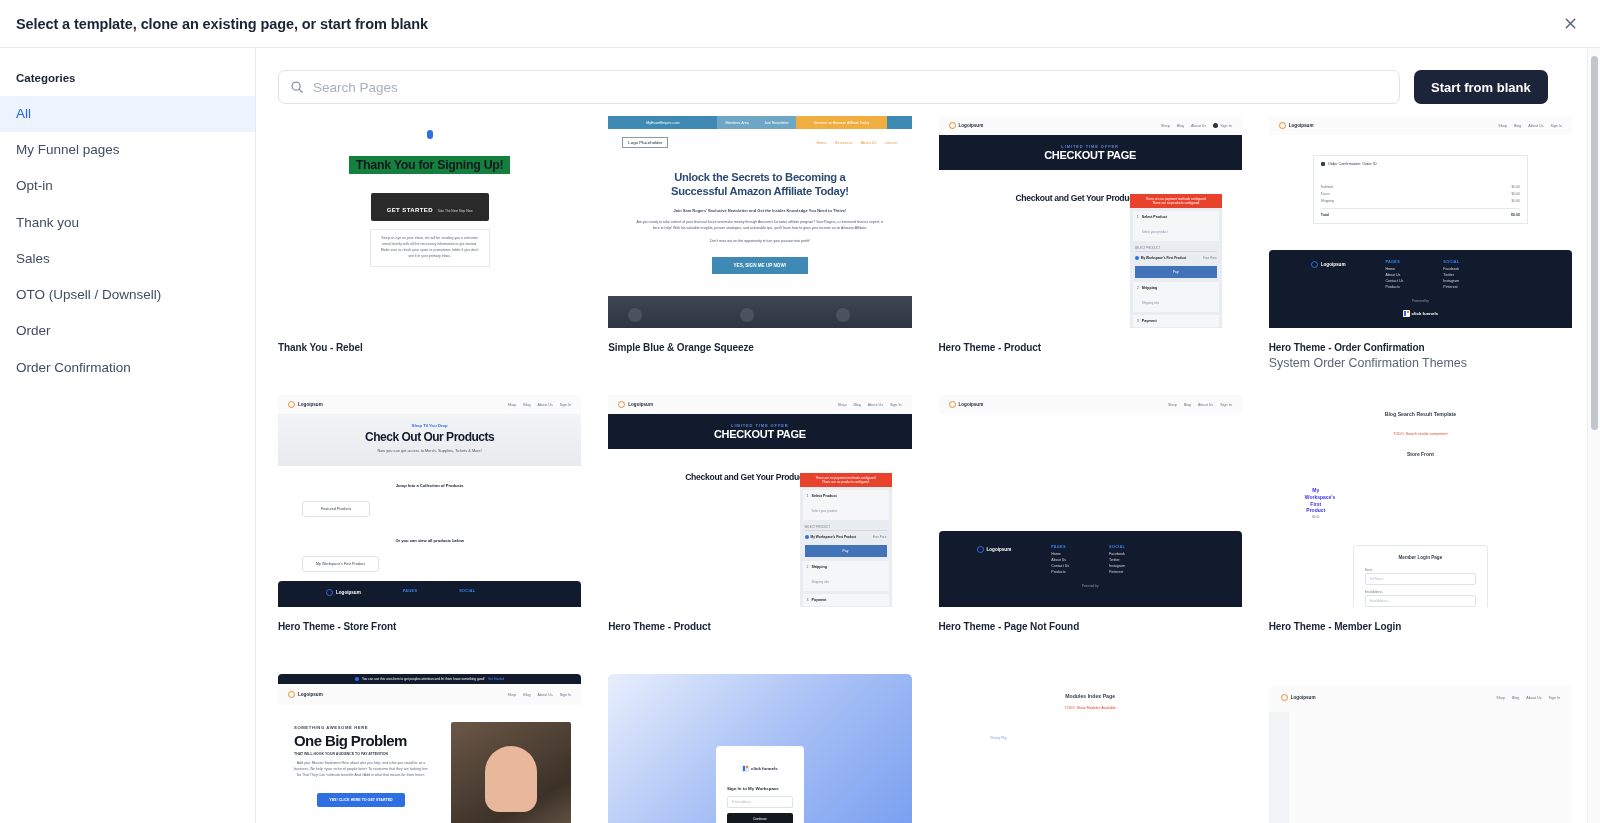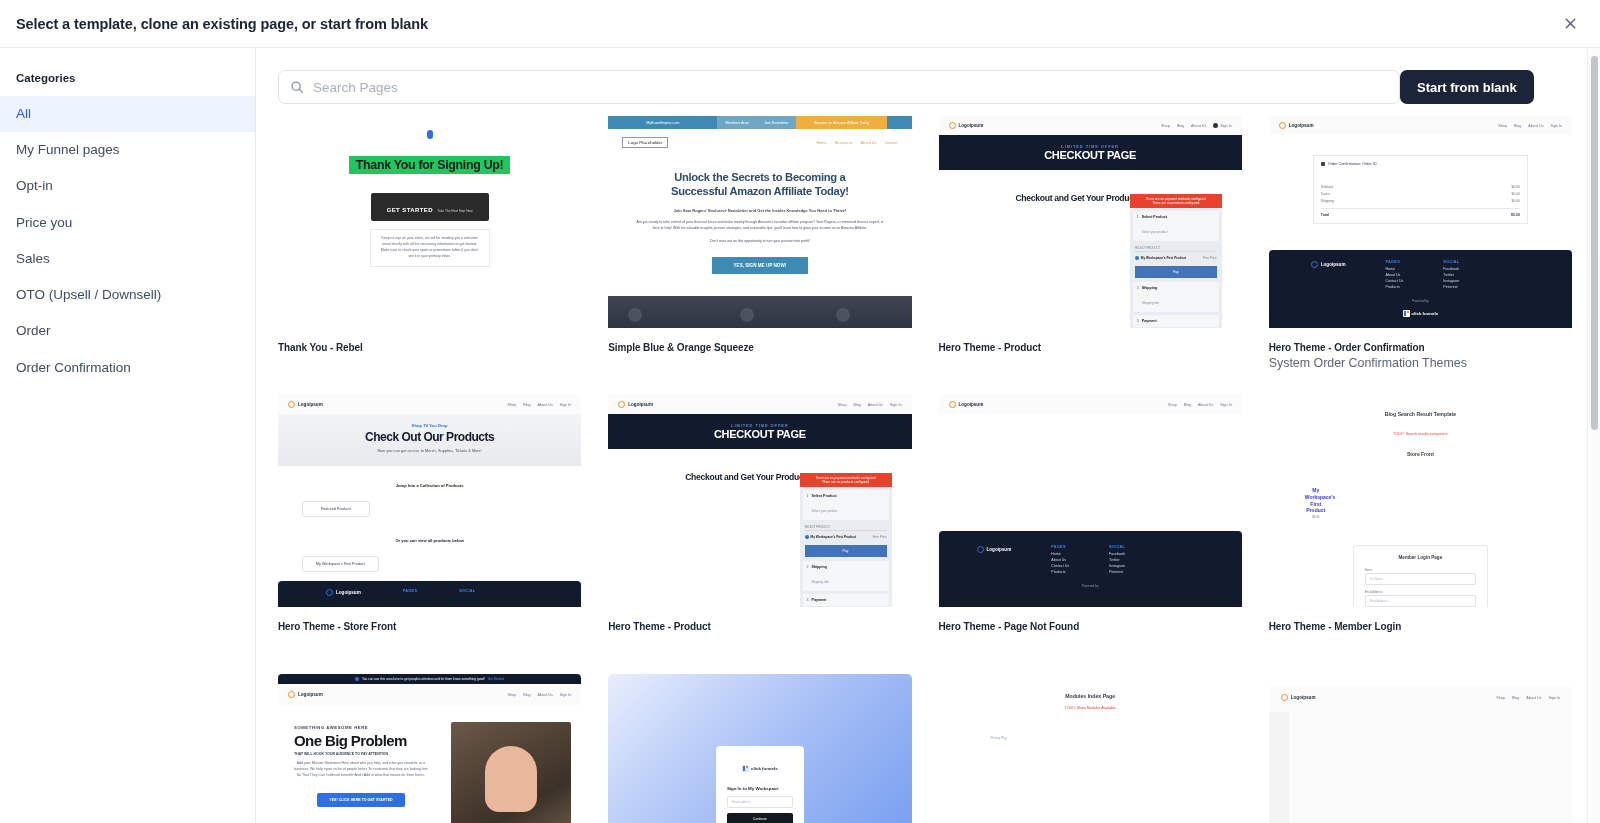--- a/index.html
+++ b/index.html
@@ -73,20 +73,21 @@
   
   .content {
     flex: 1;
     position: relative;
     overflow: hidden;
     background: #fff;
   }
   .toolbar {
     display: flex;
     align-items: center;
+    gap: 14px;
     padding: 22px 28px 0 22px;
   }
   .search-wrap {
     position: relative;
     flex: 1;
     max-width: 1122px;
   }
   .search-icon {
     position: absolute;
     left: 12px; top: 50%;
@@ -193,21 +194,21 @@
     width: 2px; height: 5px; background: #2f6fe4;
   }
   .cf-mark::after {
     content:""; position: absolute; left: 4px; top: 1px;
     width: 2px; height: 2px; background: #f08a24;
   }
   .center { text-align: center; }
 
   
   .highlight-yellow {
-    background: #22c55e; display: inline-block;
+    background: #15803d; display: inline-block;
     font-size: 12.4px; font-weight: bold; color: #14181f;
     padding: 2px 7px; letter-spacing: -0.3px;
   }
   .btn-dark-sm {
     background: #2a2a2a; color: #fff; display: inline-block;
     padding: 5px 16px; border-radius: 2px;
   }
   .btn-dark-sm .b1 { font-size: 6px; font-weight: bold; letter-spacing: .4px; }
   .btn-dark-sm .b2 { font-size: 3.2px; color: #cfcfcf; margin-top: 1px; }
   .note-box {
@@ -256,21 +257,21 @@
   </div>
 </div>
 
 <div class="modal-body">
 
   <div class="sidebar">
     <div class="sidebar-heading">Categories</div>
     <div class="sidebar-item active">All</div>
     <div class="sidebar-item">My Funnel pages</div>
     <div class="sidebar-item">Opt-in</div>
-    <div class="sidebar-item">Price you</div>
+    <div class="sidebar-item">Thank you</div>
     <div class="sidebar-item">Sales</div>
     <div class="sidebar-item">OTO (Upsell / Downsell)</div>
     <div class="sidebar-item">Order</div>
     <div class="sidebar-item">Order Confirmation</div>
   </div>
 
   <div class="content">
 
     <div class="toolbar">
       <div class="search-wrap">

